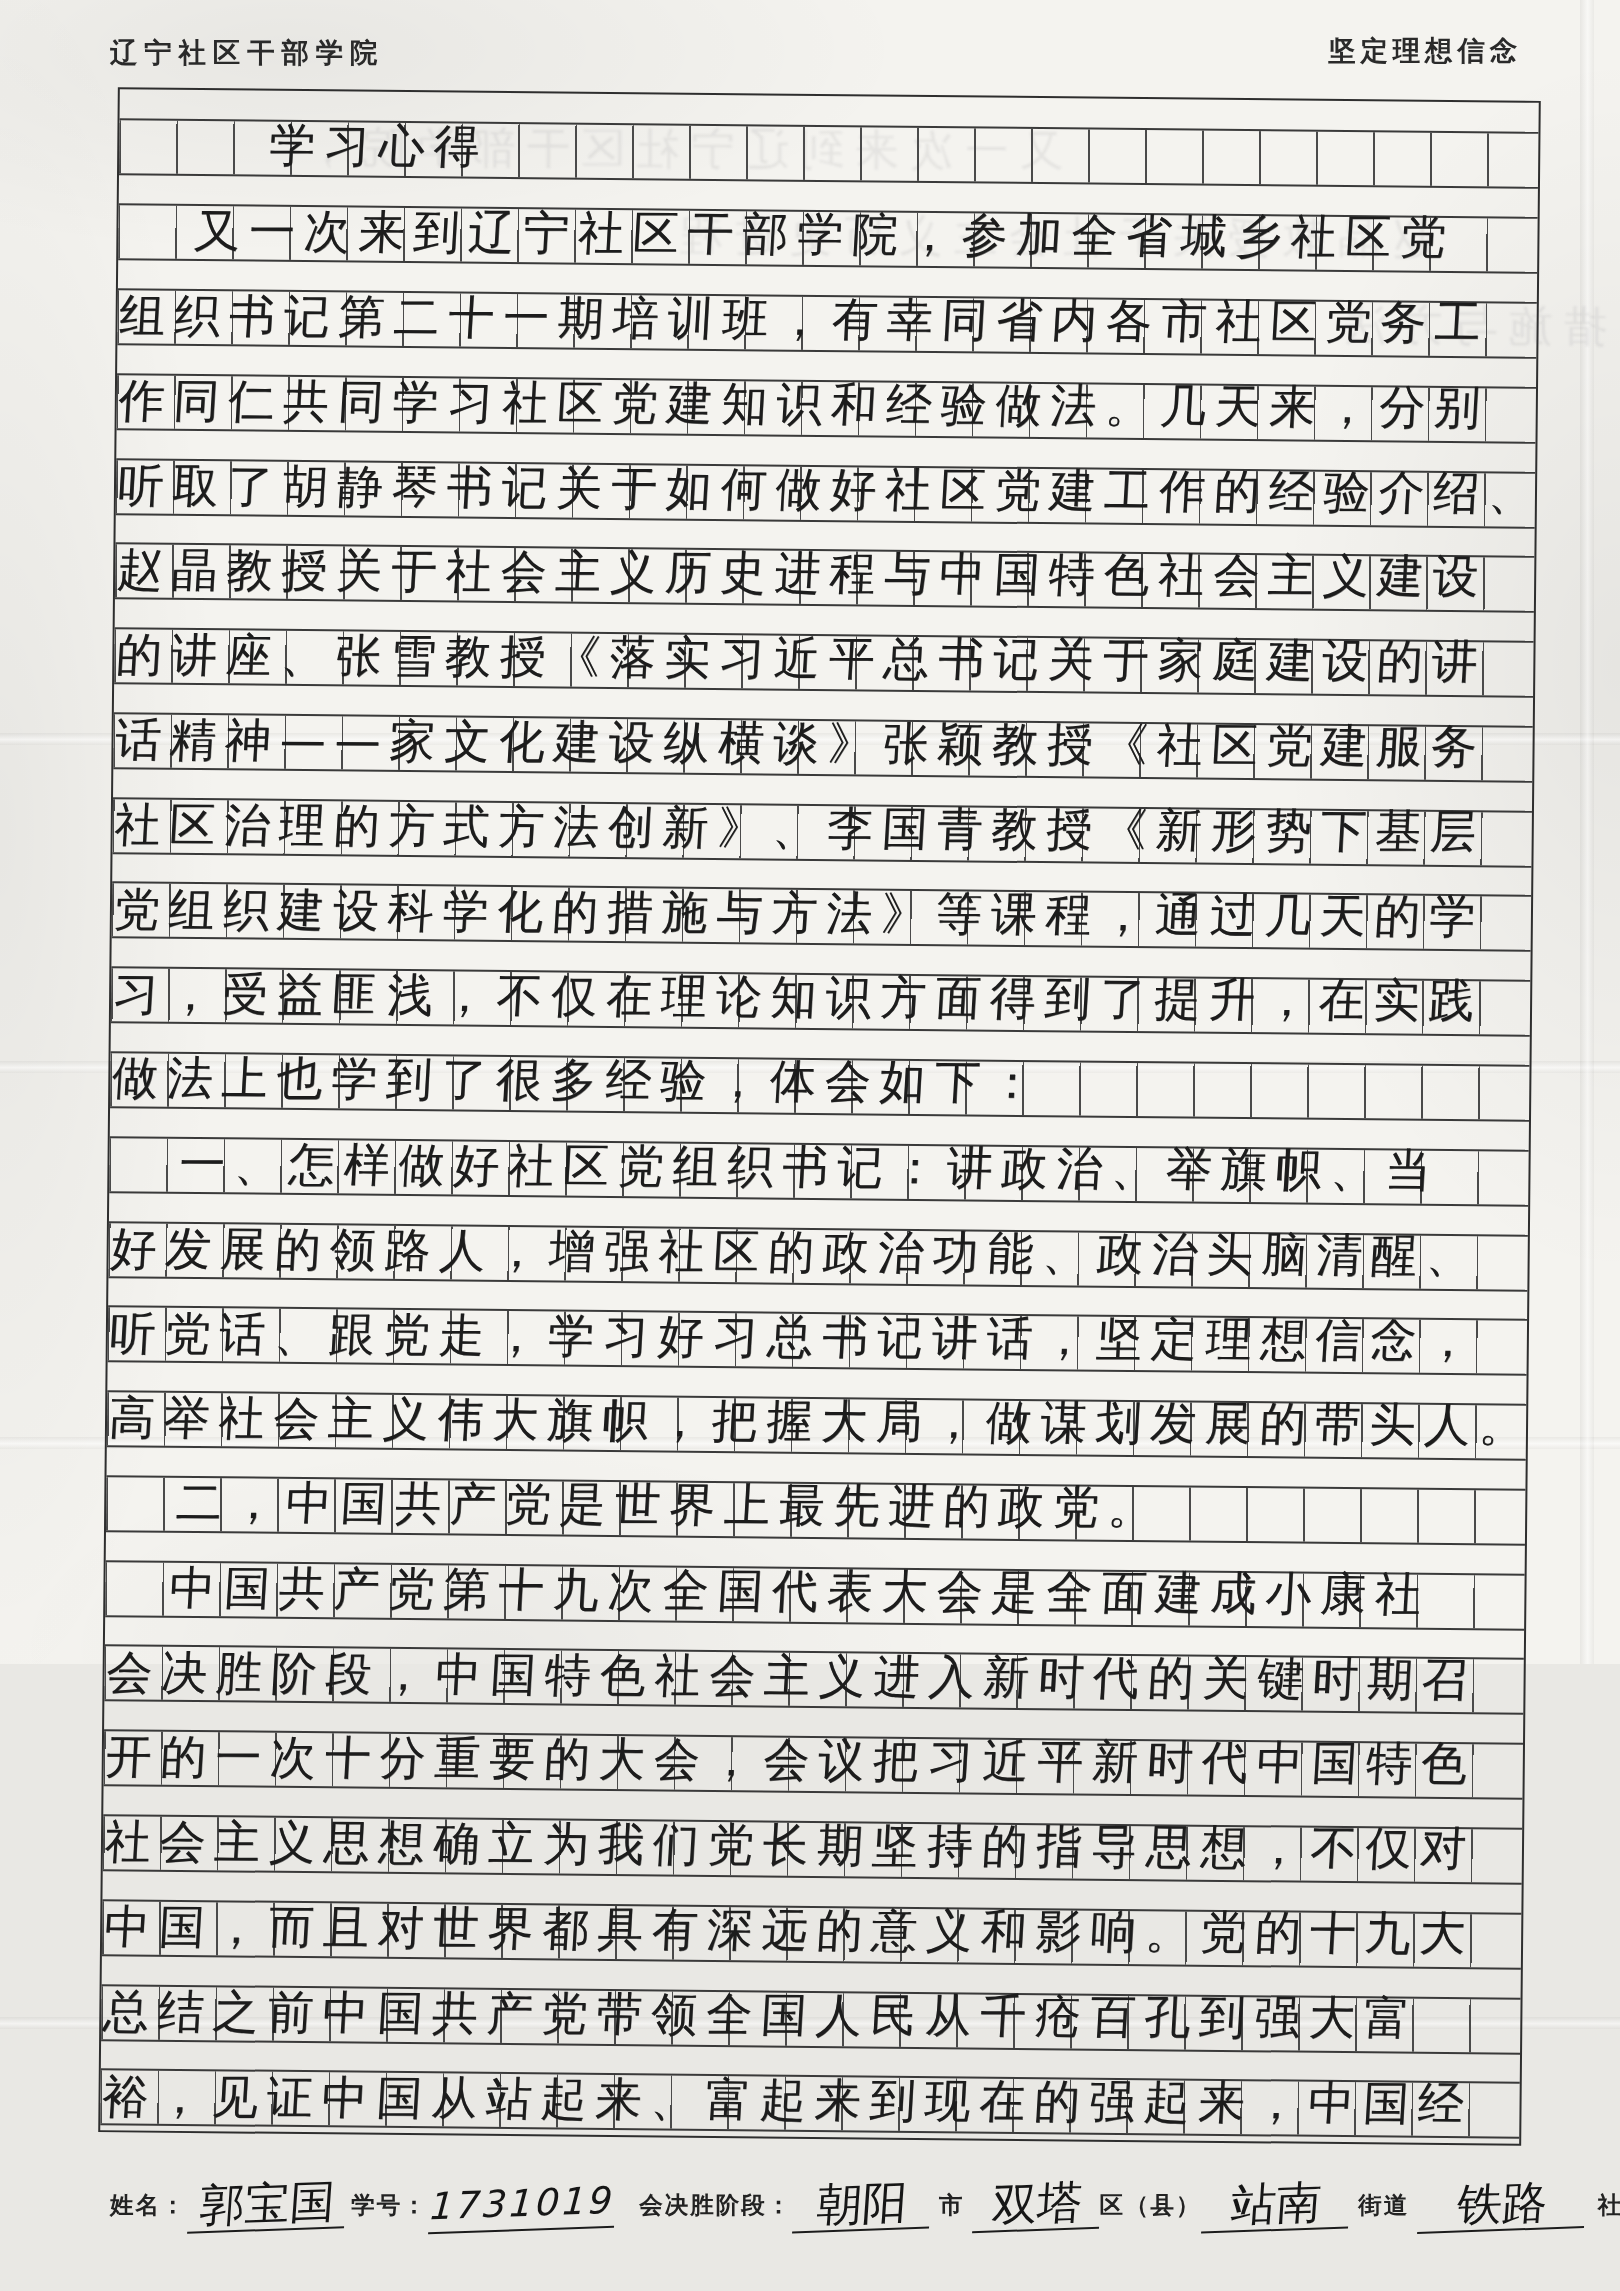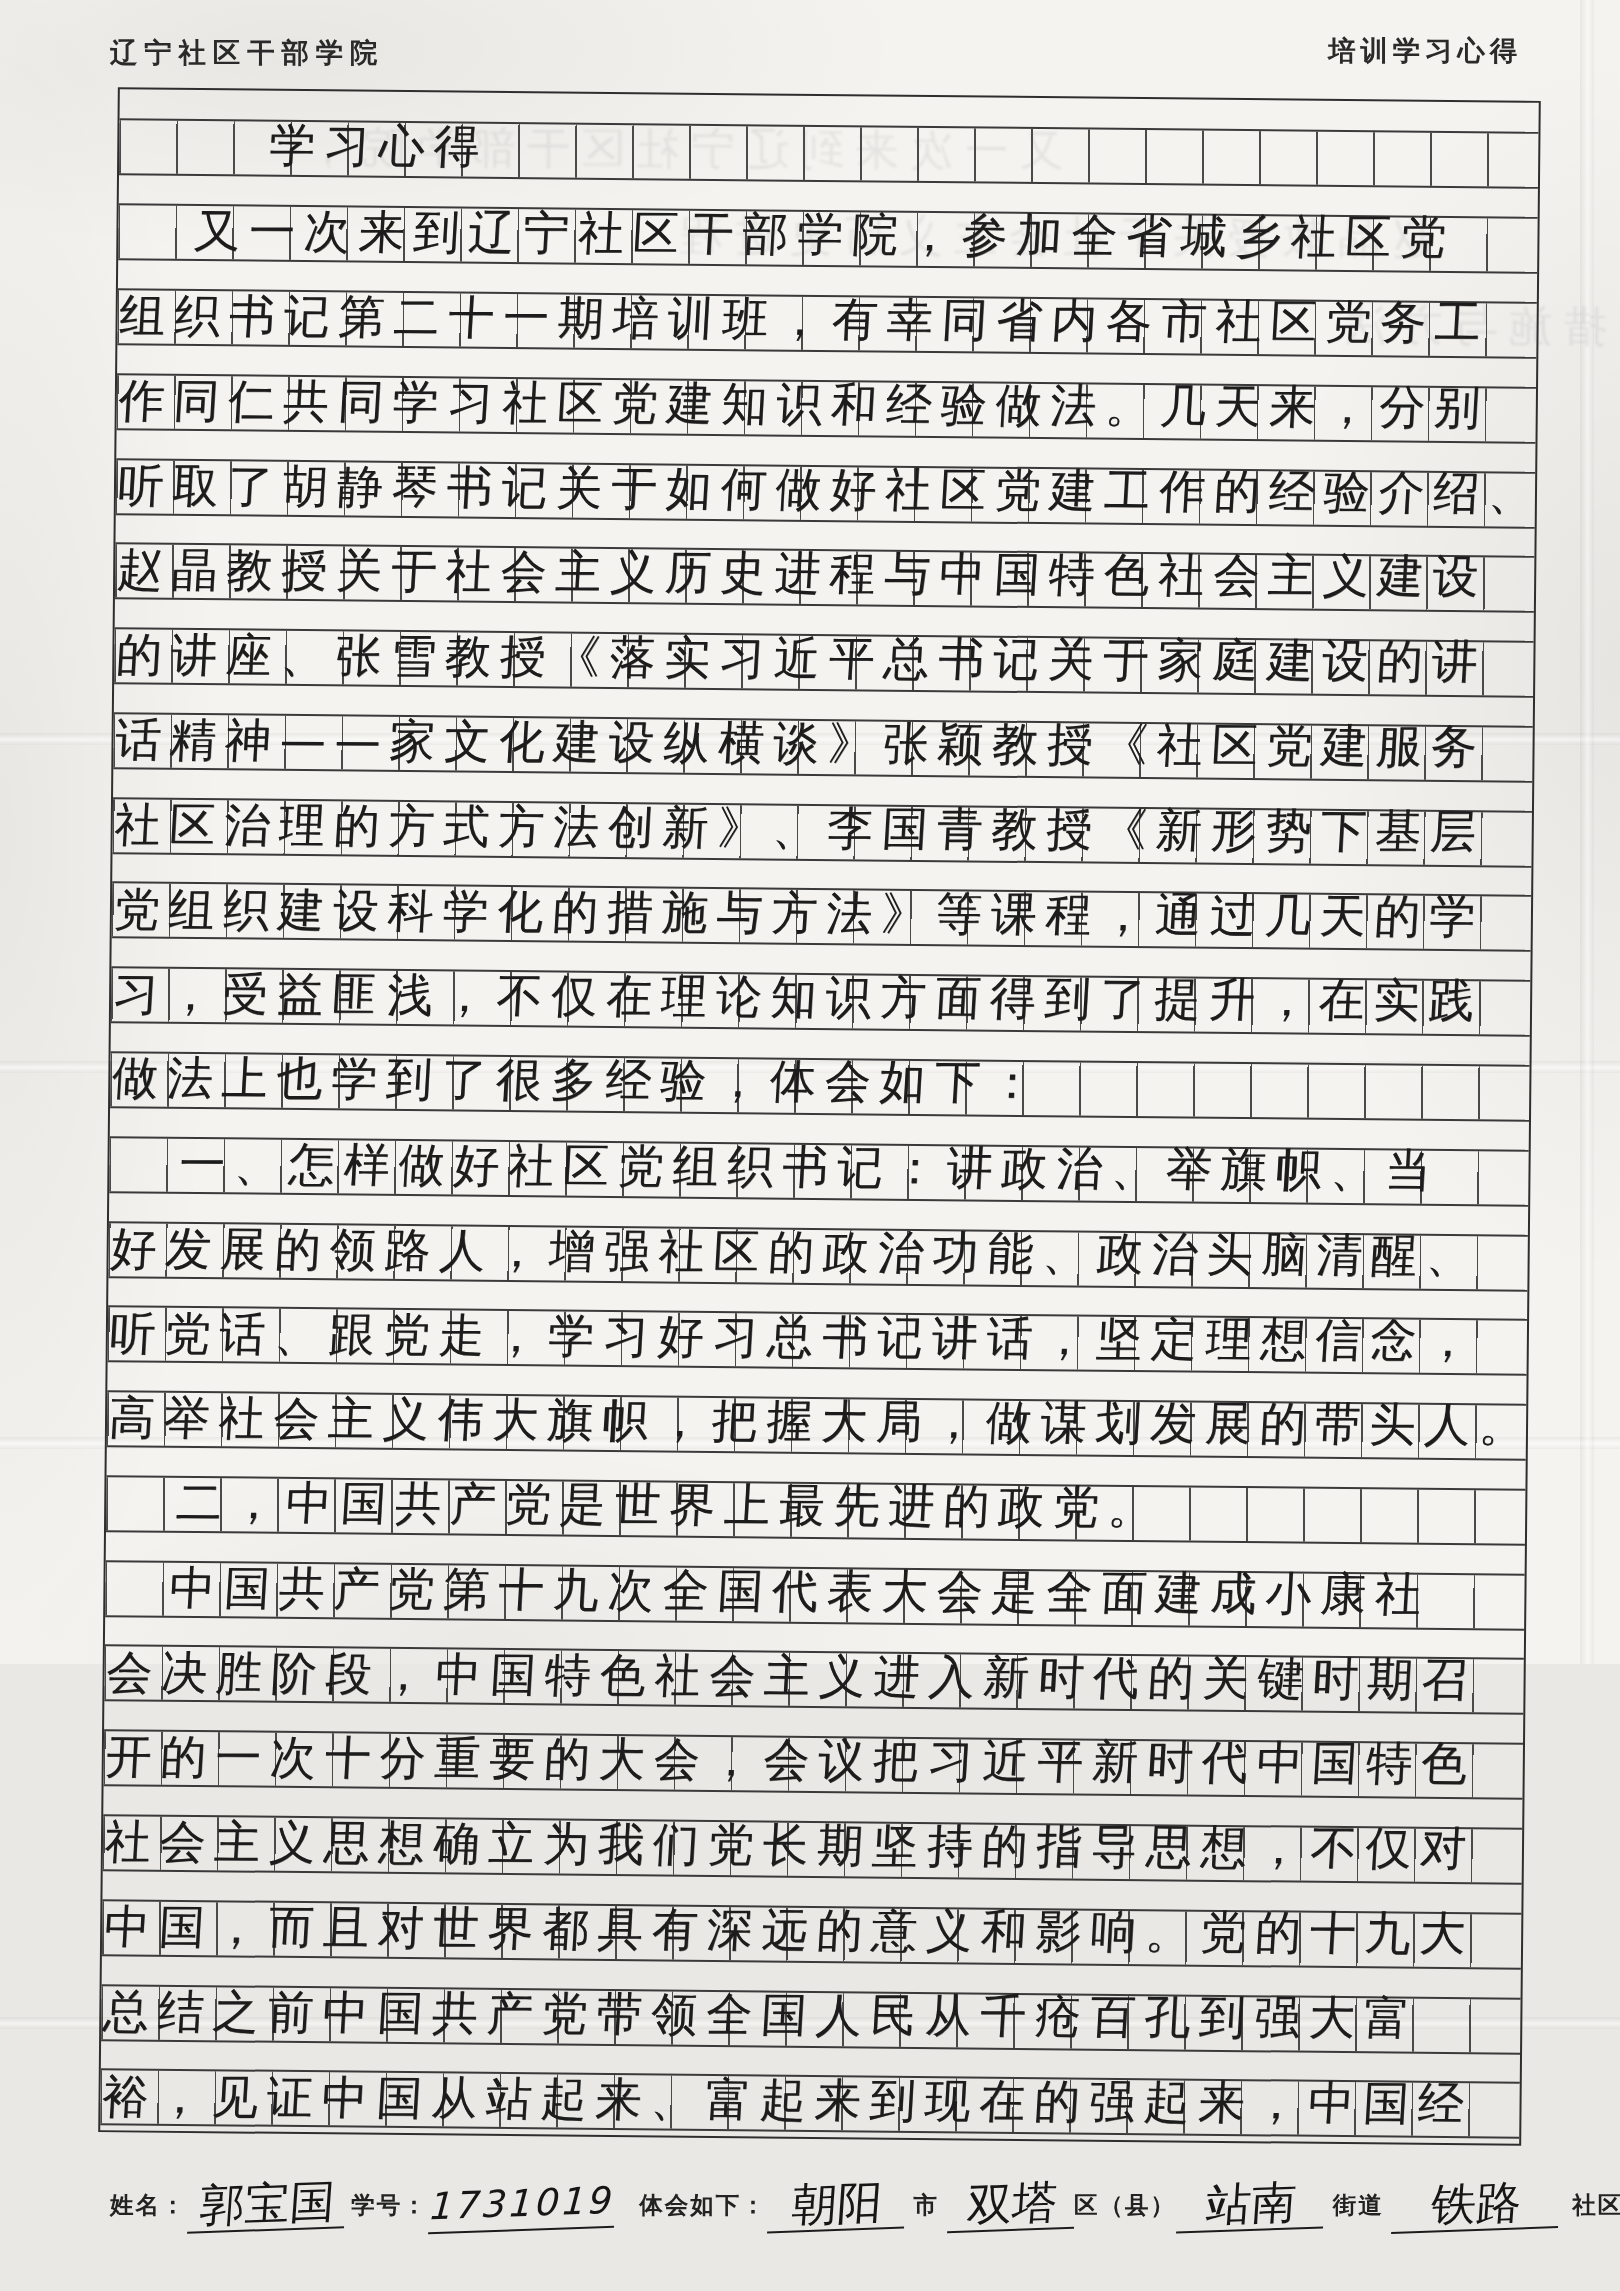--- a/index.html
+++ b/index.html
@@ -82,21 +82,21 @@
 
 <div class="page" style="background-color: rgb(244, 243, 239);">
 
   <div class="crease" style="top:733px"></div>
   <div class="crease" style="top:1061px"></div>
   <div class="crease" style="top:1437px"></div>
   <div class="crease" style="top:2017px"></div>
   <div class="crease v" style="left:1580px"></div>
 
   <div class="header-left">辽宁社区干部学院</div>
-  <div class="header-right">培训学习心得</div>
+  <div class="header-right">坚定理想信念</div>
 
   <div class="sheet" id="sheet">
 
   <div class="gridrow" style="top: 29px;"></div>
       <div class="inkline" style="top: 22.5px; padding-left: 148px; color: rgb(28, 28, 28);">学习心得</div>
       <div class="gridrow" style="top: 114px;"></div>
       <div class="inkline" style="top: 107px; padding-left: 74px; color: rgb(28, 28, 28);">又一次来到辽宁社区干部学院，参加全省城乡社区党</div>
       <div class="gridrow" style="top: 199px;"></div>
       <div class="inkline" style="top: 192px; padding-left: 0px; color: rgb(28, 28, 28);">组织书记第二十一期培训班，有幸同省内各市社区党务工</div>
       <div class="gridrow" style="top: 284px;"></div>
@@ -144,21 +144,21 @@
       <div class="ghost" style="left: 176px; top: 25.5px;">又一次来到辽宁社区干部学院，</div>
       <div class="ghost" style="left: 549px; top: 110px;">赵晶教授关于社会主义历史进程</div>
       <div class="ghost" style="left: 1215px; top: 194px;">党组织建设科学化的措施与方法</div>
     </div>
 
   <div class="footer">
     <span class="flabel">姓名：</span>
     <span class="fvalue" style="width:157px">郭宝国</span>
     <span class="flabel" style="margin-left:7.8px">学号：</span>
     <span class="fvalue num" style="width:186px">1731019</span>
-    <span class="flabel" style="margin-left:25.5px">体会如下：</span>
+    <span class="flabel" style="margin-left:25.5px">会决胜阶段：</span>
     <span class="fvalue" style="width:137px">朝阳</span>
     <span class="flabel" style="margin-left:9.8px">市</span>
     <span class="fvalue" style="width:127px;margin-left:7.8px">双塔</span>
     <span class="flabel" style="margin-left:0">区（县）</span>
     <span class="fvalue" style="width:147px">站南</span>
     <span class="flabel" style="margin-left:9.8px">街道</span>
     <span class="fvalue" style="width:167px;margin-left:7.8px">铁路</span>
     <span class="flabel" style="margin-left:13.7px">社区</span>
   </div>
 

